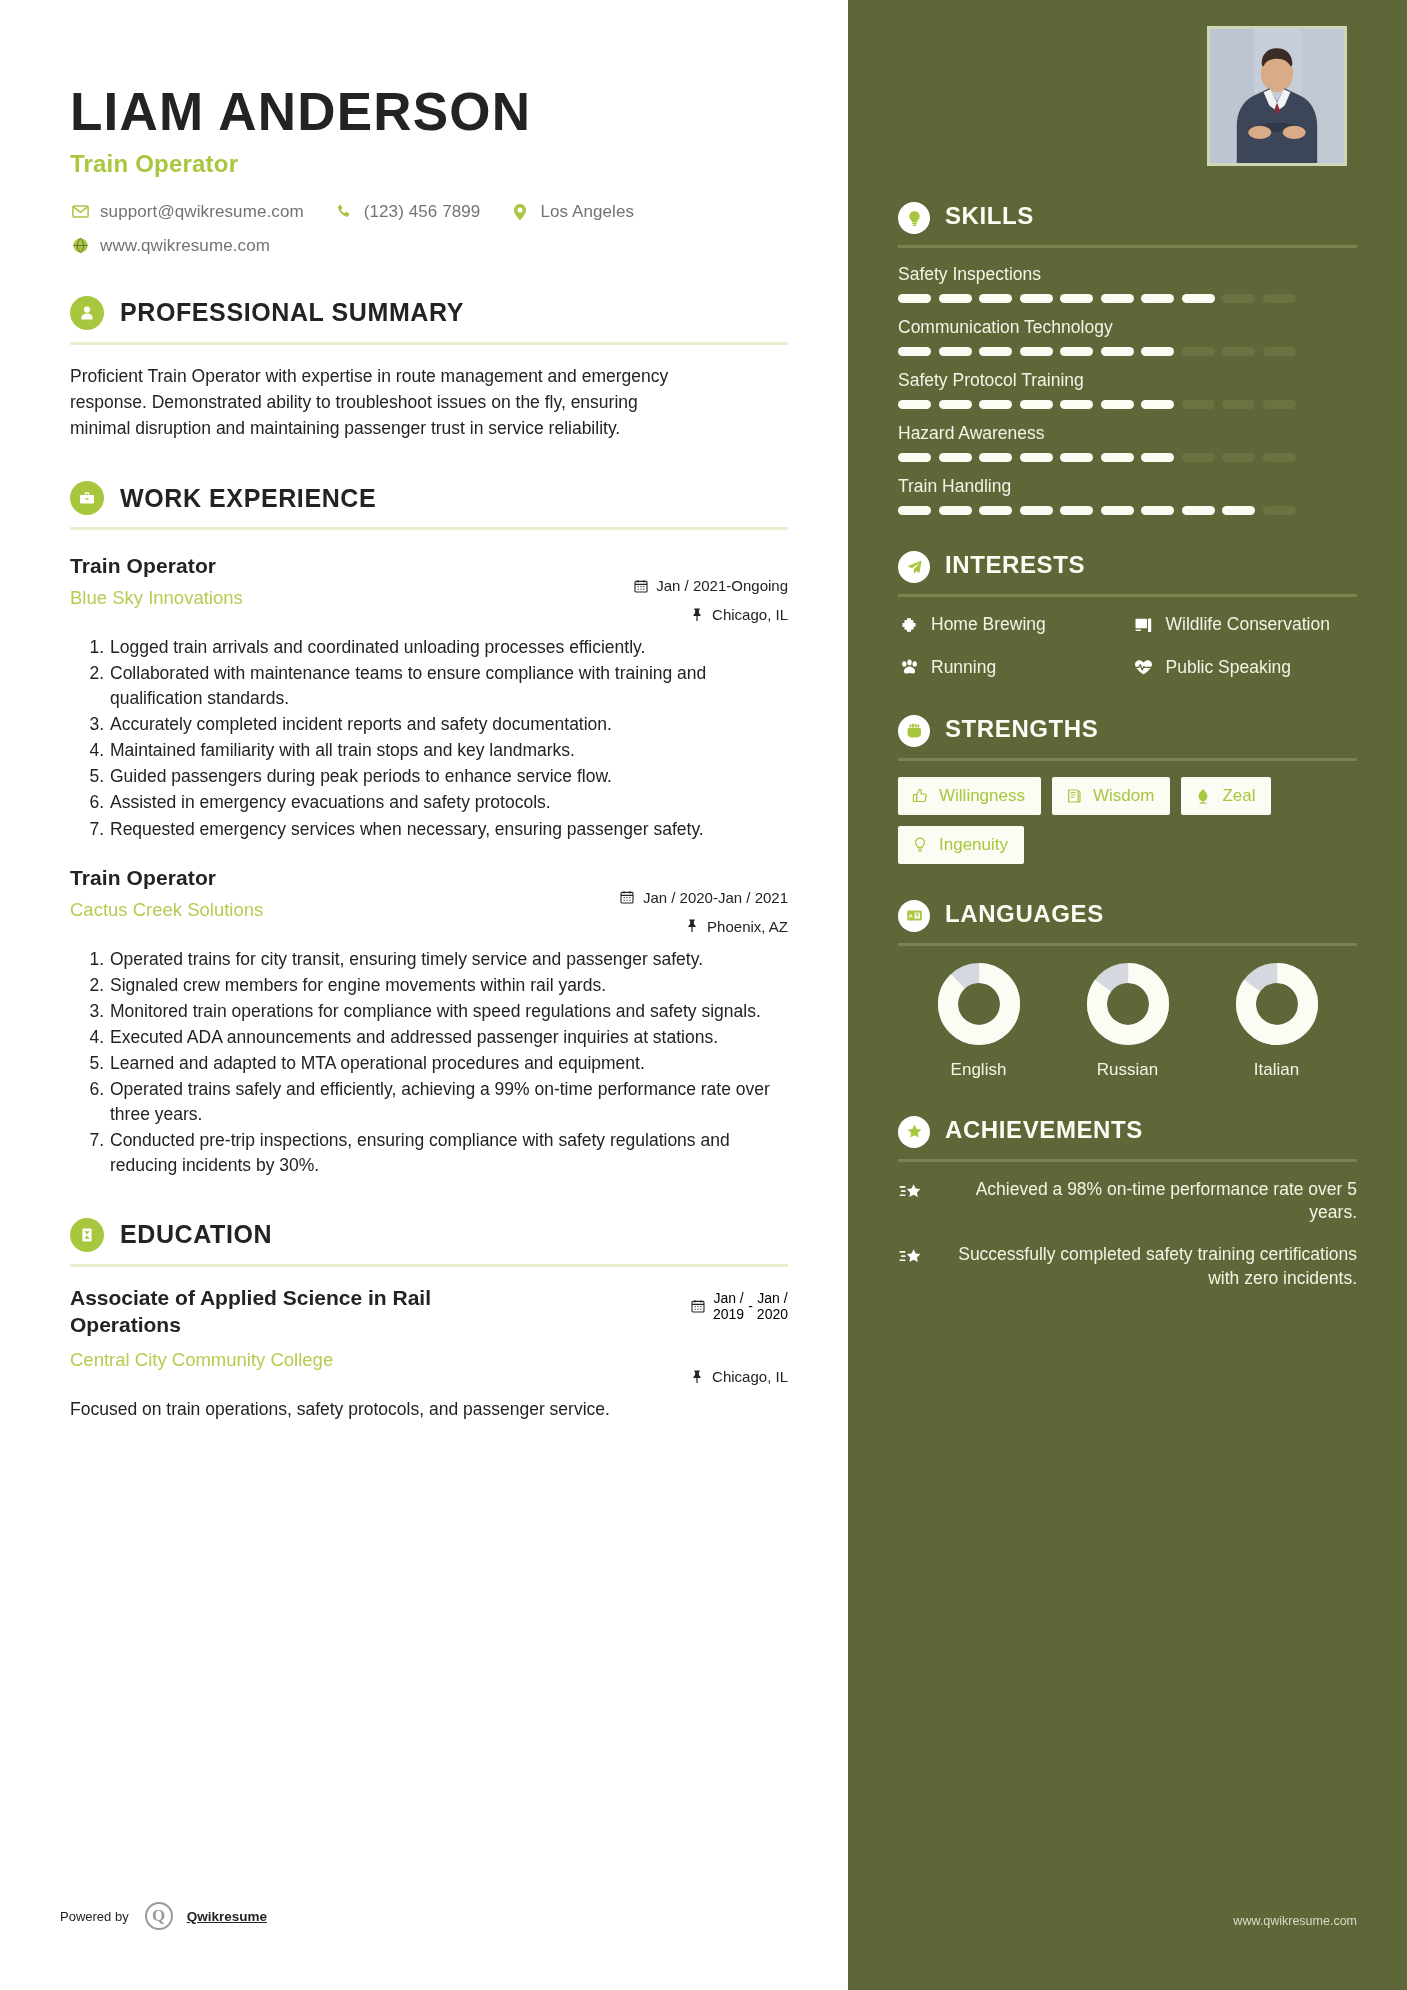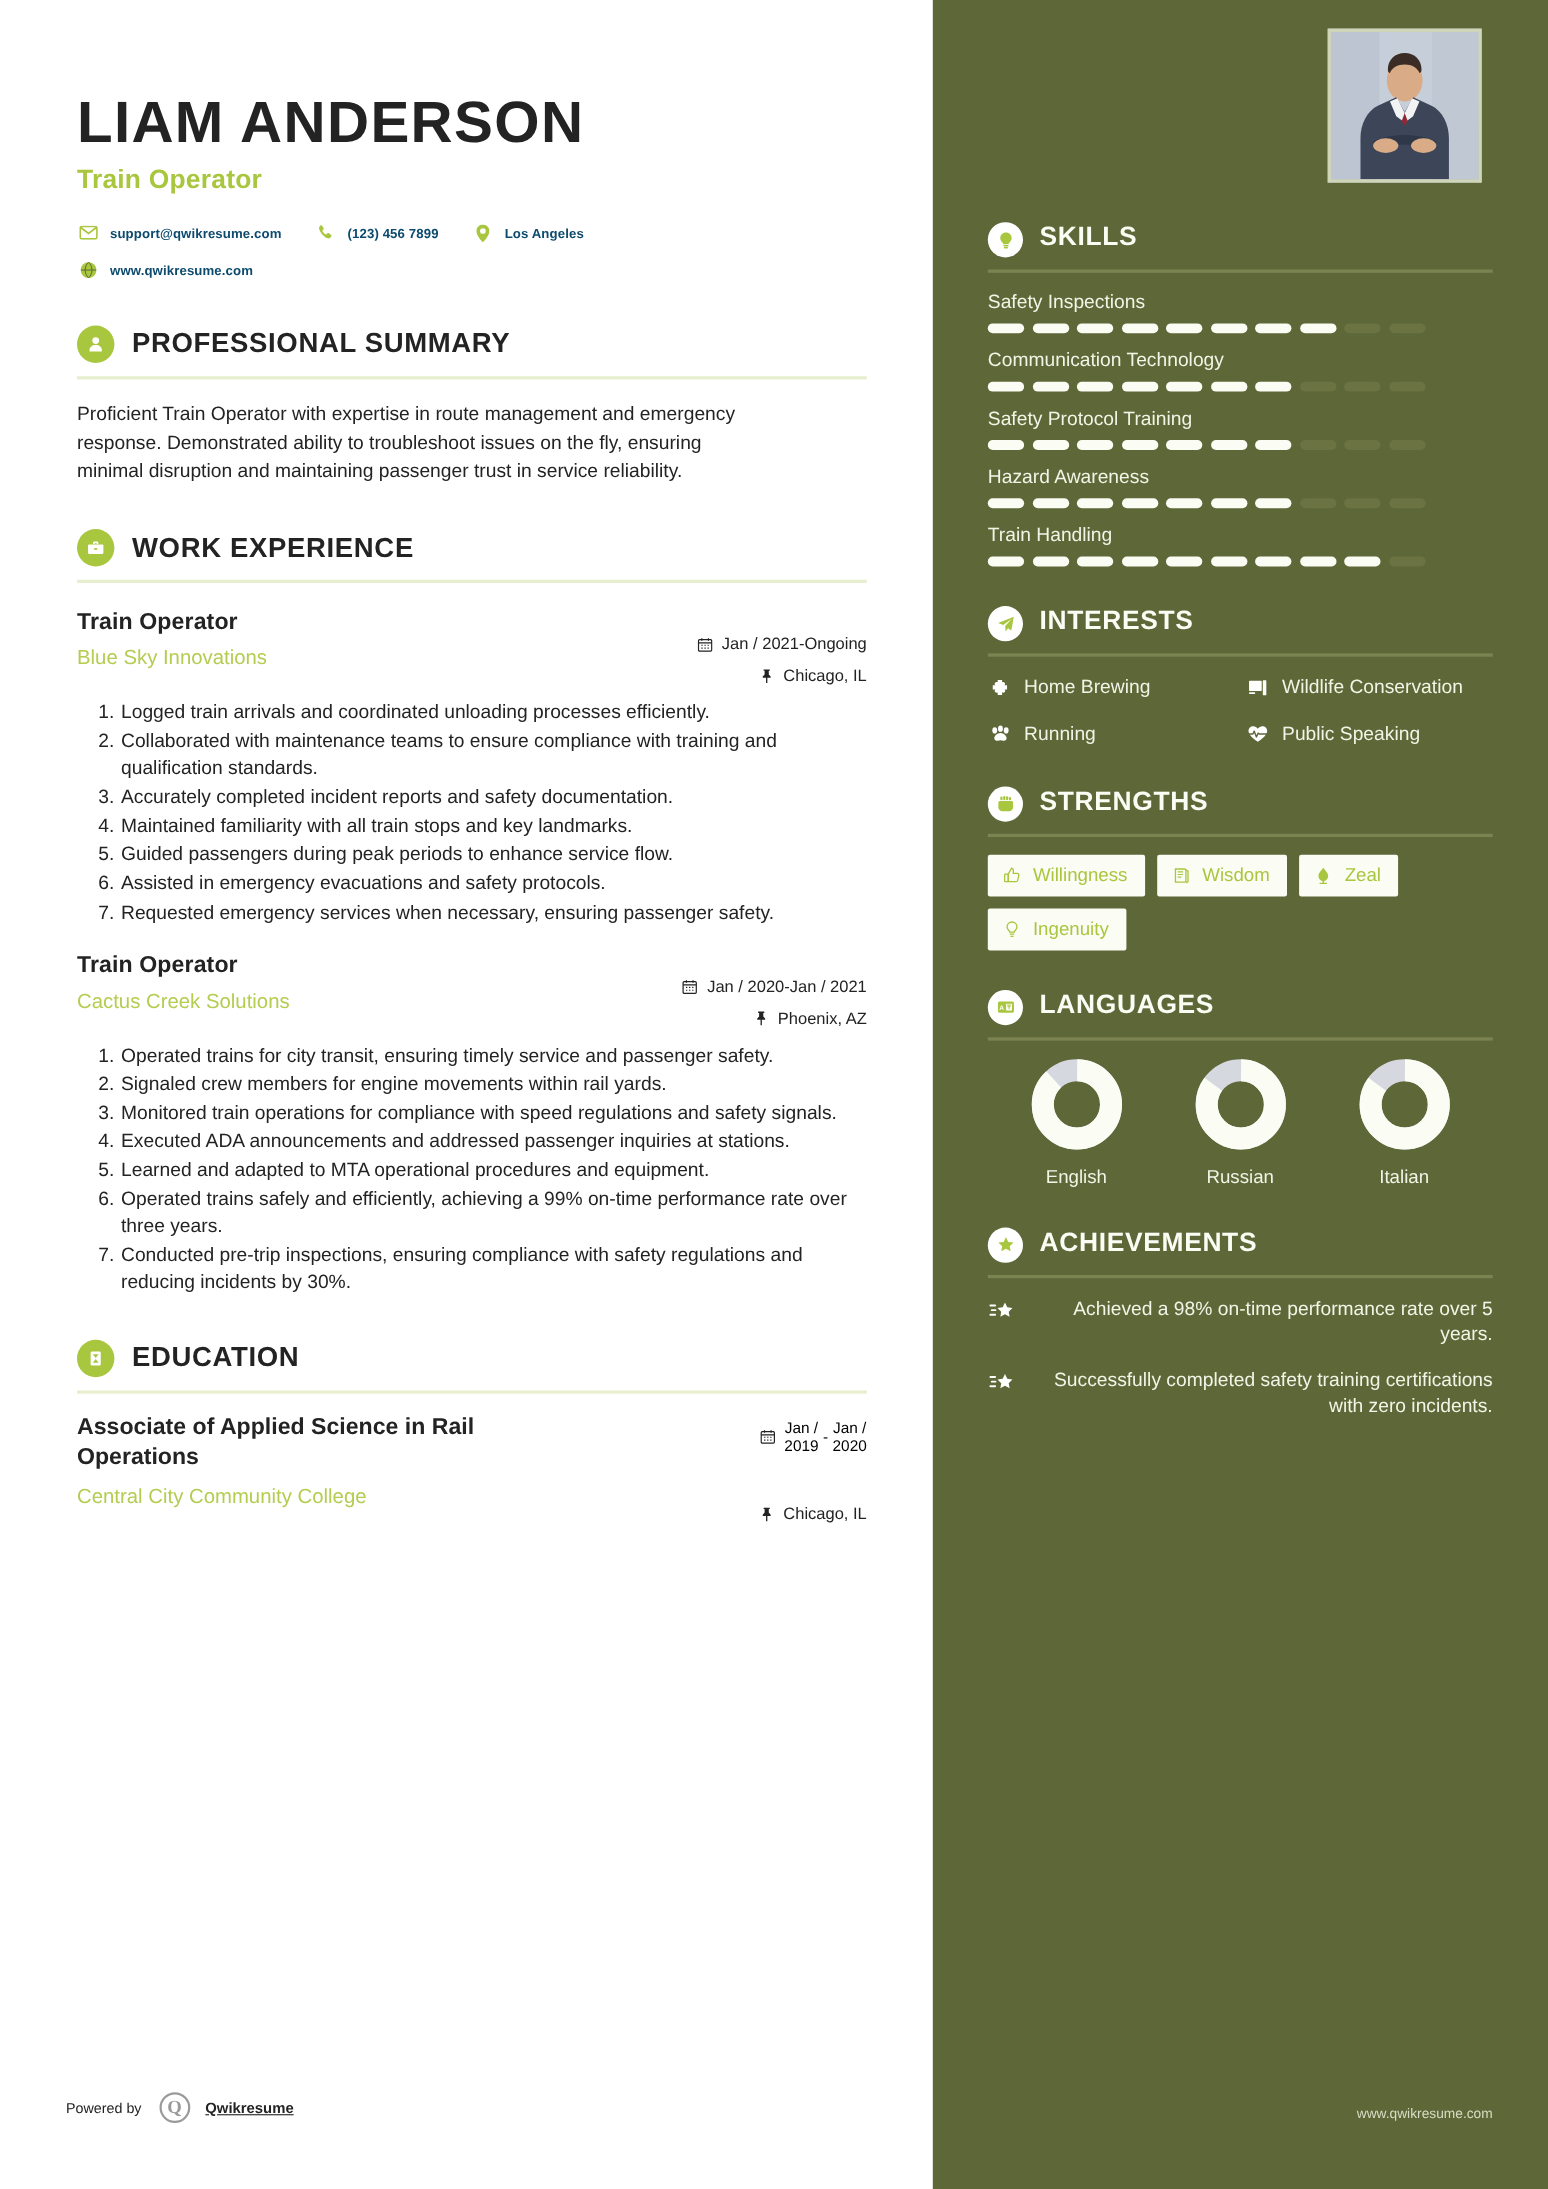--- a/index.html
+++ b/index.html
@@ -58,23 +58,23 @@
   .contact-item .ci-ico {
     width: 20px; height: 20px;
     display: inline-flex;
     align-items: center; justify-content: center;
     margin-right: 10px;
     color: #a9c63f;
     flex: none;
   }
   .contact-item .ci-ico svg { display: block; }
   .contact-item .ci-text {
-    font-size: 12px;
-    font-weight: 700;
-    color: #0c4a6e;
+    font-size: 17px;
+    font-weight: 400;
+    color: #737373;
     letter-spacing: .1px;
     white-space: nowrap;
   }
 
   
   .sec-head {
     display: flex;
     align-items: center;
     margin-top: 40px;
   }
@@ -622,20 +622,21 @@
         <div class="meta-line" style="padding-top:10px;">
           <span class="meta-ico">
             <svg width="12" height="14" viewBox="0 0 12 14" fill="currentColor">
               <path d="M3.2.6h5.6v1.2H7.9v3.3l1.7 1.9v1.1H6.6V13H5.4V8.1H2.4V7l1.7-1.9V1.8H3.2z"></path>
             </svg>
           </span>
           <span>Chicago, IL</span>
         </div>
       </div>
 
+      <div class="edu-desc">Focused on train operations, safety protocols, and passenger service.</div>
     </div>
 
     <div class="footer-left">
       <span class="pw-text">Powered by</span>
       <span class="q-mark">Q</span>
       <a class="q-link" href="#">Qwikresume</a>
     </div>
   </div>
 
   <div class="right">

